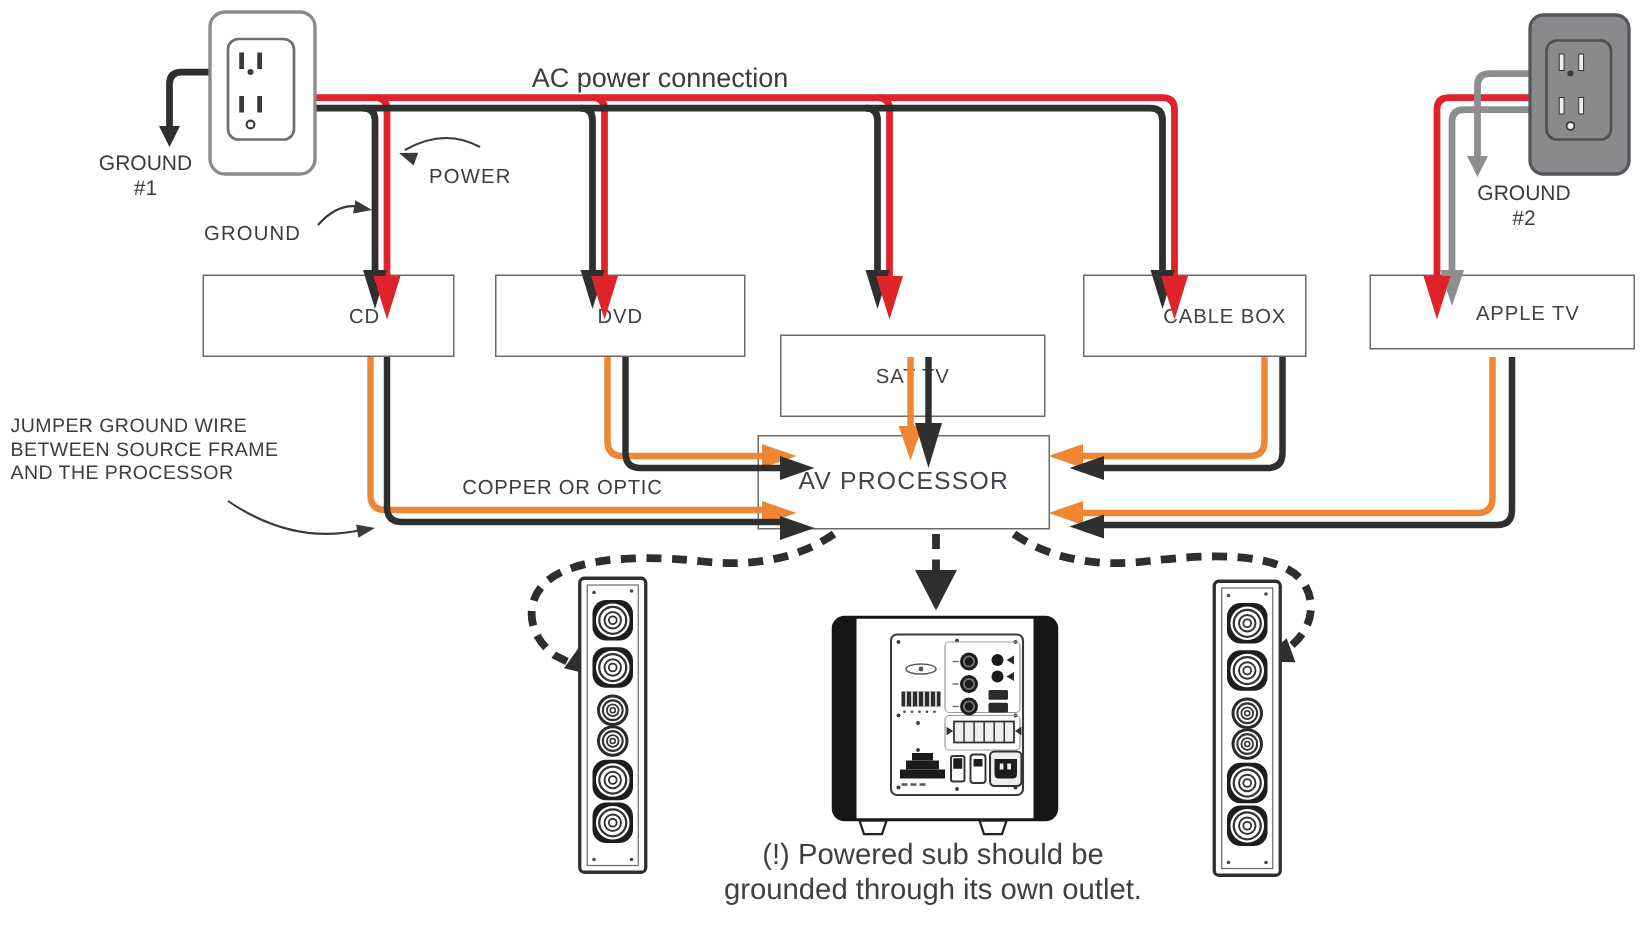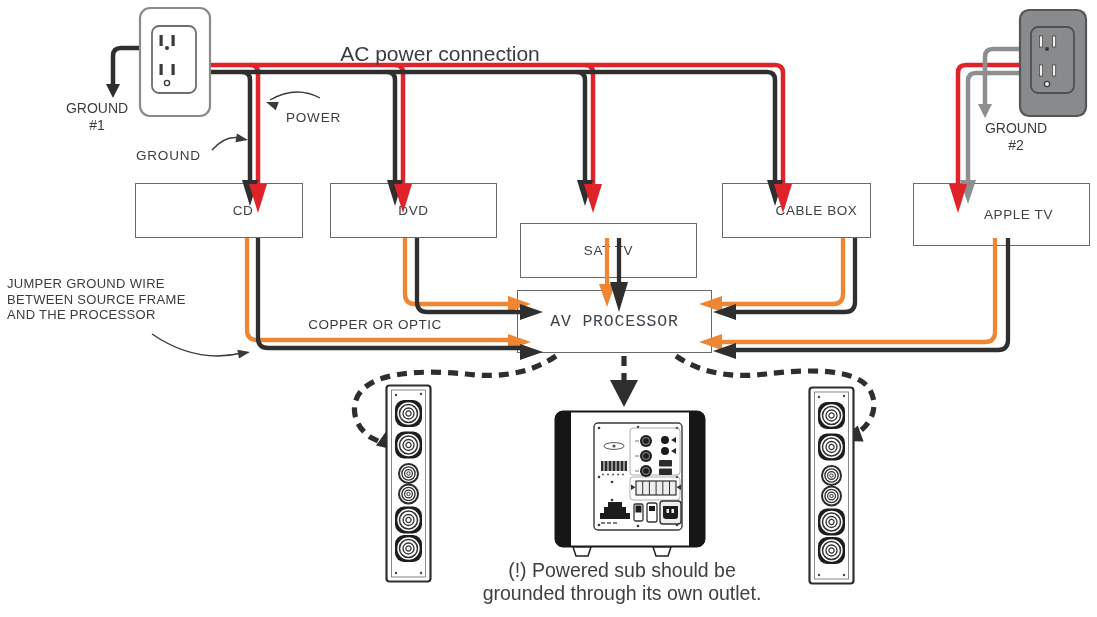--- a/index.html
+++ b/index.html
@@ -35,25 +35,25 @@
   </div>
   <div class="dev-box" style="left:330px;top:183px;width:167px;height:55px;">
     <span>DVD</span>
   </div>
   <div class="dev-box" style="left:520px;top:183px;width:177px;height:55px;margin-top:40px;">
     <span>SAT TV</span>
   </div>
   <div class="dev-box" style="left:722px;top:183px;width:149px;height:55px;padding-left:40px;">
     <span>CABLE BOX</span>
   </div>
-  <div class="dev-box" style="left:913px;top:183px;width:177px;height:63px;padding-left:34px;">
+  <div class="dev-box" style="left:913px;top:183px;width:177px;height:50px;padding-left:34px;">
     <span>APPLE TV</span>
   </div>
 
-  <div class="proc-box" style="left:517px;top:290px;width:195px;height:63px;font-family:Liberation Mono, monospace;">
+  <div class="proc-box" style="left:505px;top:290px;width:195px;height:63px;">
     <span>AV PROCESSOR</span>
   </div>
 
   <svg class="layer" width="1097" height="617" viewBox="0 0 1097 617">
     <defs>
       <g id="drv-big">
         <rect x="-13.5" y="-13.5" width="27" height="27" rx="9" fill="#1d1d1d"></rect>
         <circle r="11.2" fill="#ffffff"></circle>
         <circle r="9" fill="#ffffff" stroke="#333333" stroke-width="1.5"></circle>
         <circle r="5.5" fill="#ffffff" stroke="#333333" stroke-width="1.3"></circle>
@@ -258,21 +258,21 @@
         <rect x="647" y="503" width="10" height="19" rx="2" fill="#ffffff" stroke="#333333" stroke-width="1.3"></rect>
         <rect x="649" y="506" width="6" height="5" fill="#1c1c1c"></rect>
         <rect x="660" y="501" width="21" height="23" rx="3" fill="#eeeeee" stroke="#333333" stroke-width="1.4"></rect>
         <path d="M663,506 h15 v10 q0,3 -3,3 h-9 q-3,0 -3,-3 z" fill="#1c1c1c"></path>
         <rect x="666.5" y="509" width="2.5" height="4" fill="#eeeeee"></rect>
         <rect x="671.5" y="509" width="2.5" height="4" fill="#eeeeee"></rect>
       </g>
     </g>
   </svg>
 
-  <div class="lbl center" style="left:330px;top:42px;width:220px;font-size:21px;">AC power connection</div>
+  <div class="lbl center" style="left:330px;top:42px;width:220px;font-size:18px;">AC power connection</div>
 
   <div class="lbl" style="left:286px;top:110px;font-size:13.5px;letter-spacing:.8px;">POWER</div>
 
   <div class="lbl" style="left:136px;top:148px;font-size:13.5px;letter-spacing:.8px;">GROUND</div>
 
   <div class="lbl center" style="left:55px;top:100px;width:84px;font-size:14px;line-height:16.5px;">
     <div>GROUND</div>
     <div>#1</div>
   </div>
 

